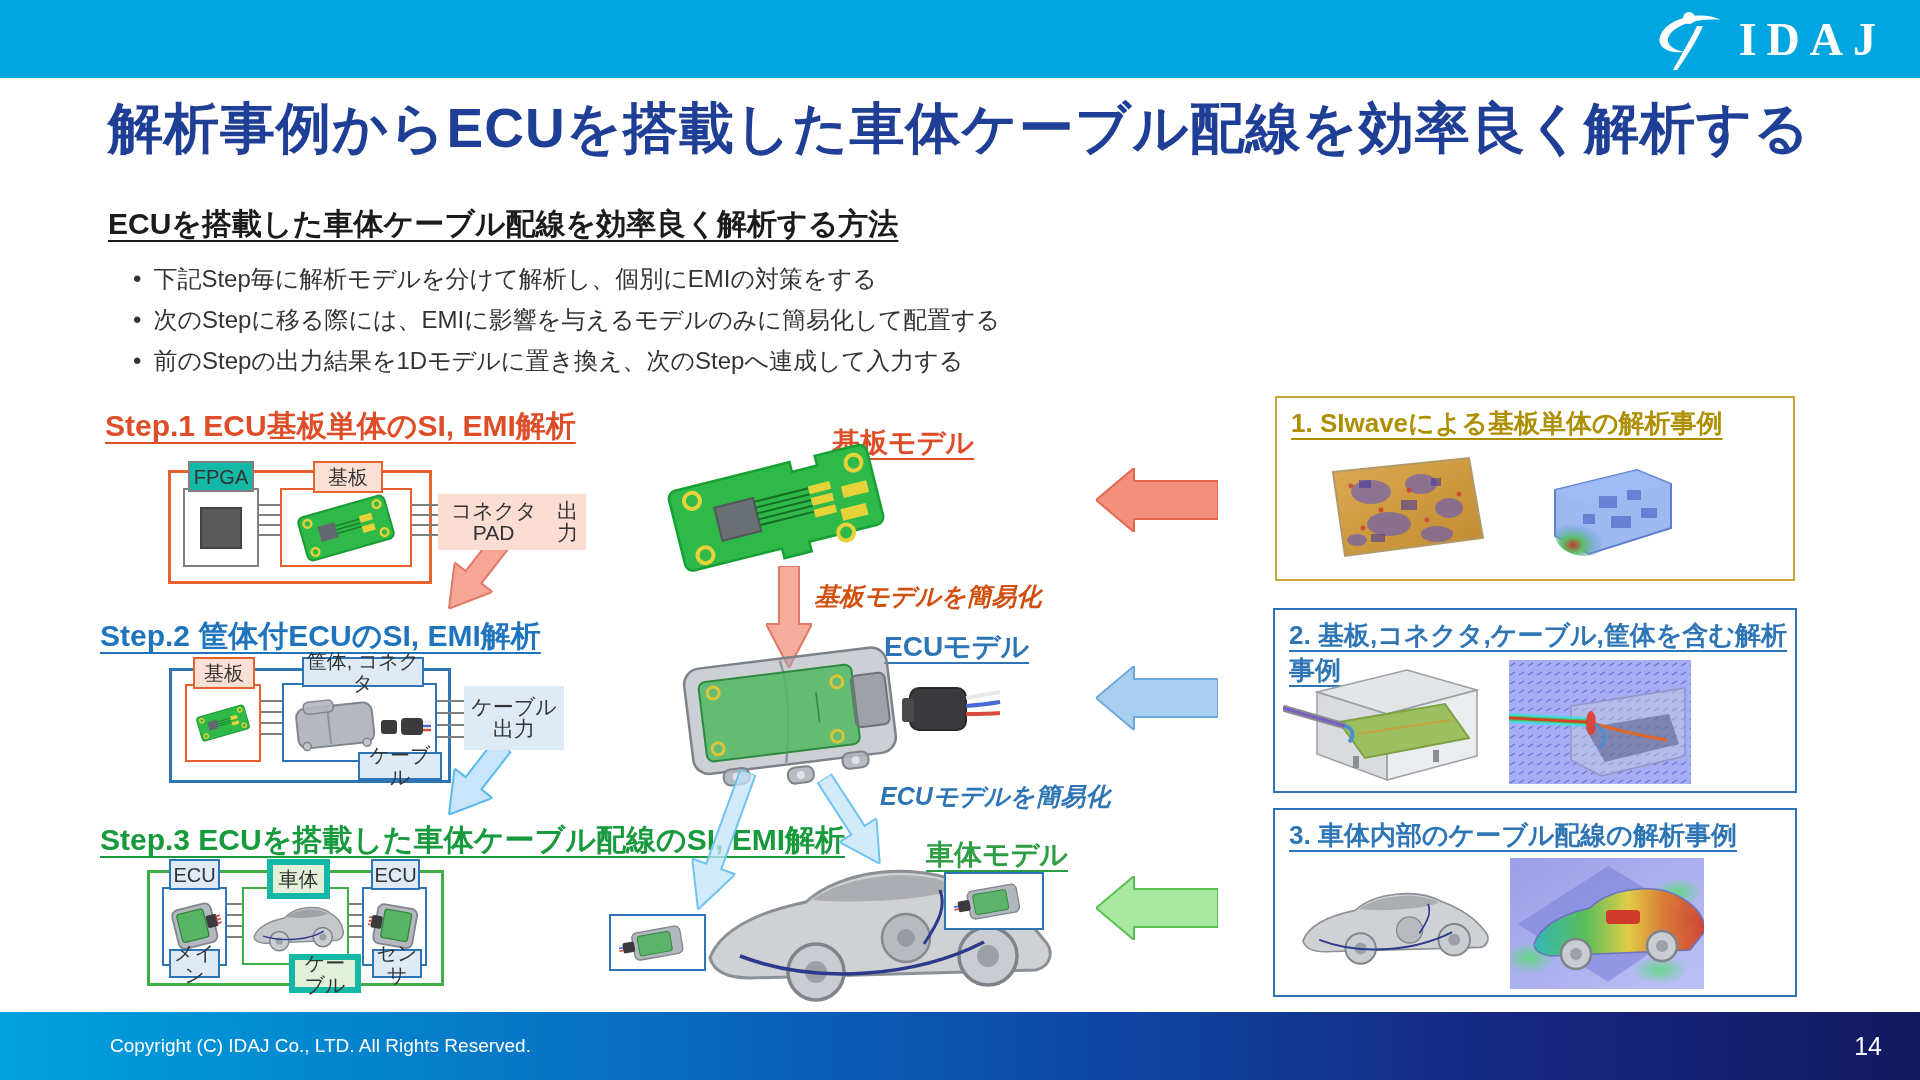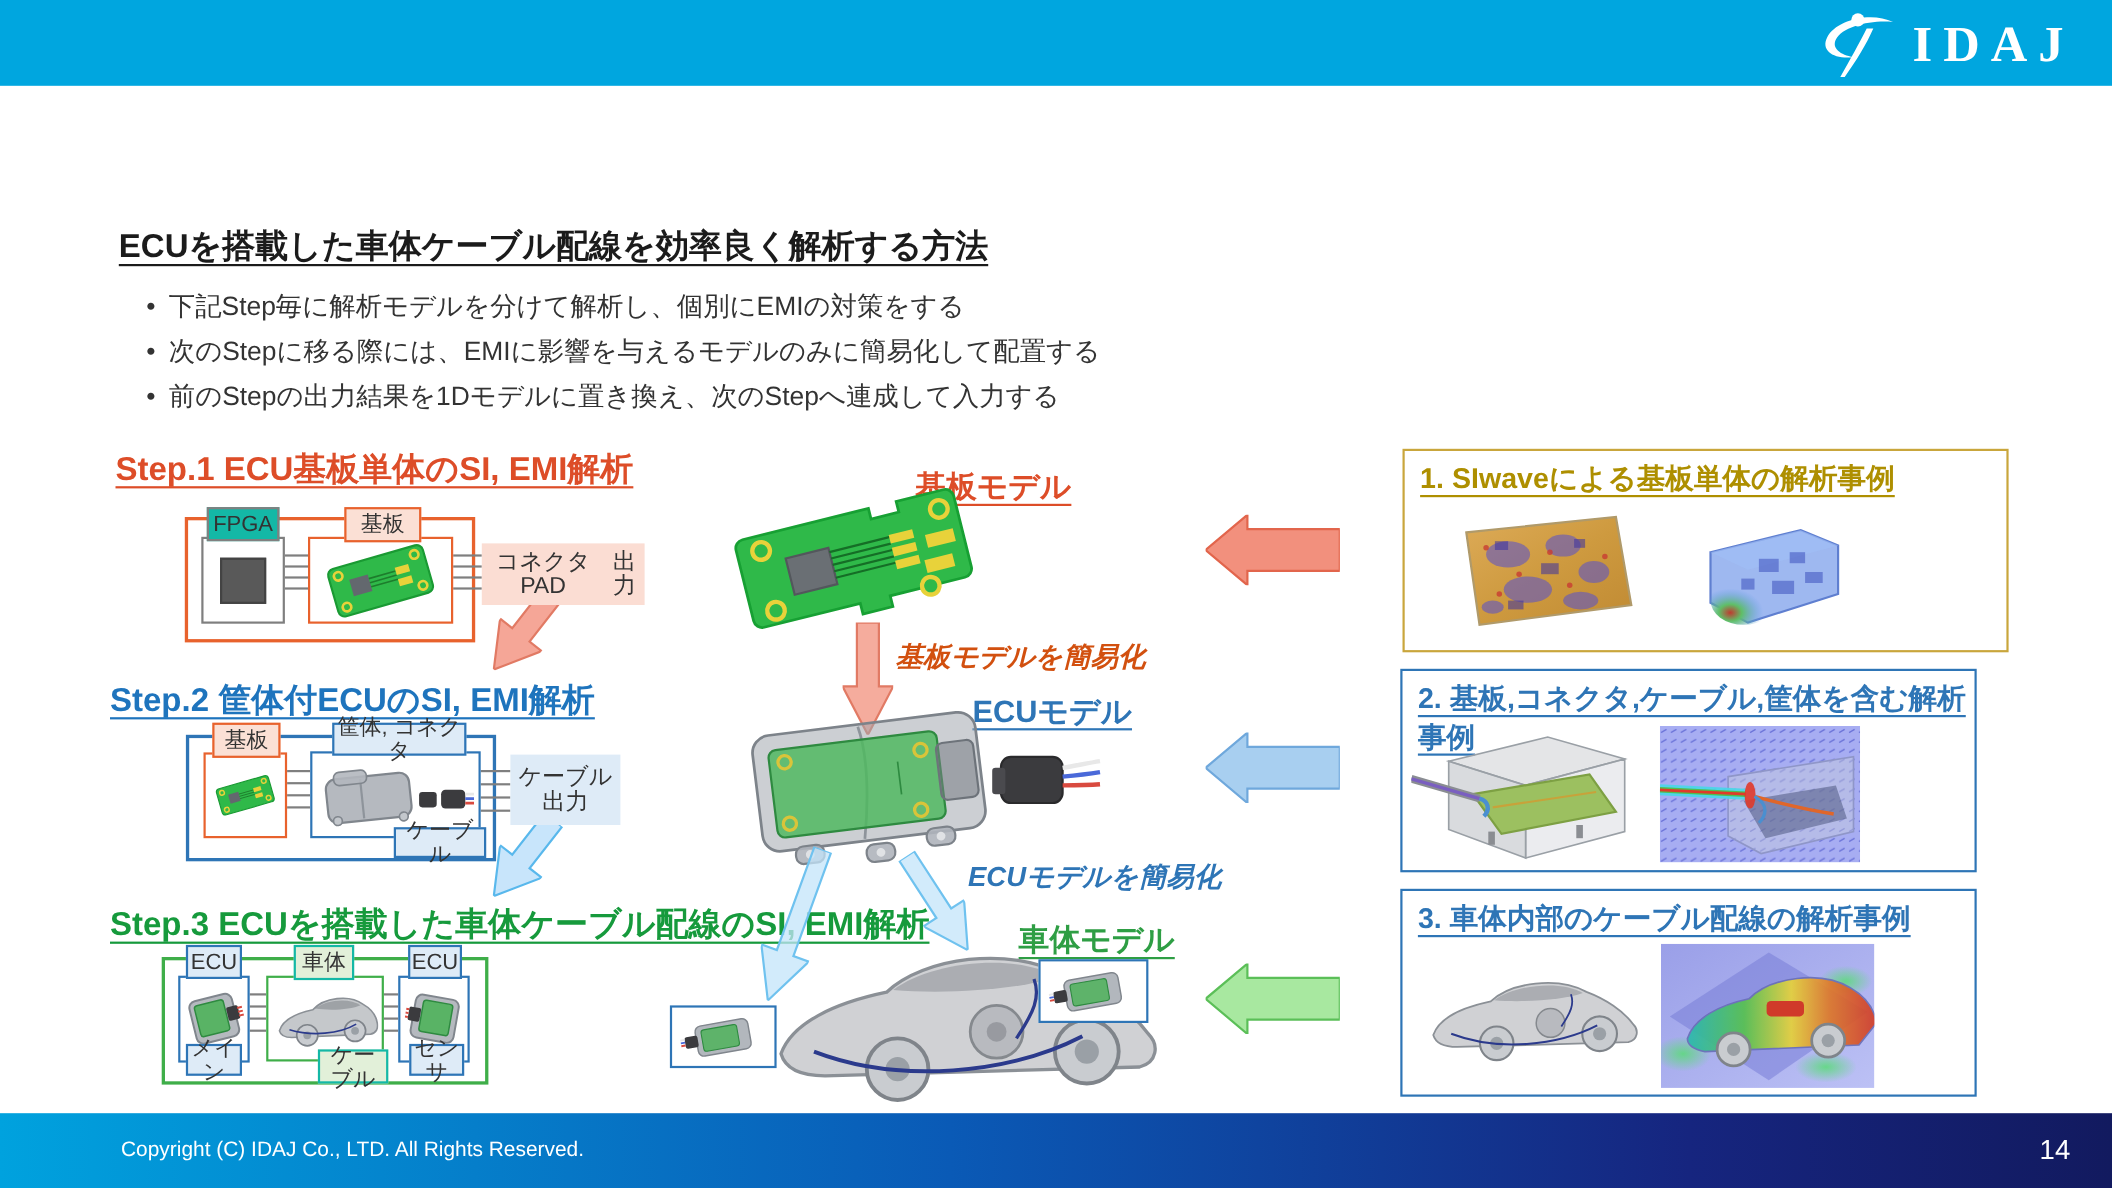--- a/index.html
+++ b/index.html
@@ -21,21 +21,21 @@
   .step1-c{color:#DD4D28;}  .step2-c{color:#1E74BD;}  .step3-c{color:#169A3C;}
   
   .obox{border:3px solid #E8622D;background:transparent;}
   .bbox{border:3px solid #2E75B6;}
   .gbox{border:3px solid #3FAE49;}
   .lbl{display:flex;align-items:center;justify-content:center;font-size:20px;color:#333;
        text-align:center;line-height:22px;z-index:3;}
   .lbl-gray{background:#14b8a6;border:2px solid #808080;}
   .lbl-salmon{background:#FBE0D5;border:2px solid #E8622D;}
   .lbl-blue{background:#DEEBF7;border:2px solid #2E75B6;}
-  .lbl-green{background:#E2F0D9;border:2px solid #14b8a6;}
+  .lbl-green{background:#E2F0D9;border:6px solid #14b8a6;}
   .lbl-plain-pink{background:#FBDDD3;}
   .lbl-plain-blue{background:#DEEBF7;}
   .inner{background:#fff;z-index:2;display:flex;align-items:center;justify-content:center;}
   .hline{border-top:2.5px solid #7F7F7F;height:0;z-index:1;}
   
   .model-lbl{font-size:28px;font-weight:600;}
   .simplify{font-size:25px;font-style:italic;font-weight:600;}
   
   .cases-h{font-size:28px;font-weight:600;color:#1b1b1b;}
   .case-box{background:#fff;}
@@ -58,20 +58,21 @@
   <div class="abs topbar"></div>
   <div class="abs logo">
     <svg width="78" height="62" viewBox="0 0 78 62">
       <circle cx="38" cy="10" r="6" fill="#fff"></circle>
       <path d="M70,12 C50,2 18,10 10,26 C4,38 16,46 34,44 C22,42 14,36 18,28 C24,16 50,10 70,12 Z" fill="#fff"></path>
       <path d="M46,18 C40,30 30,48 22,62 L26,62 C36,48 46,32 52,18 Z" fill="#fff"></path>
     </svg>
     <span class="logo-text">IDAJ</span>
   </div>
 
+  <div class="abs title">解析事例からECUを搭載した車体ケーブル配線を効率良く解析する</div>
   <div class="abs subtitle u">ECUを搭載した車体ケーブル配線を効率良く解析する方法</div>
   <div class="abs bullets">
     <div class="bullet-row">
       <span>•</span>
       <span>下記Step毎に解析モデルを分けて解析し、個別にEMIの対策をする</span>
     </div>
     <div class="bullet-row">
       <span>•</span>
       <span>次のStepに移る際には、EMIに影響を与えるモデルのみに簡易化して配置する</span>
     </div>
@@ -321,21 +322,21 @@
     <polygon points="0,32 38,0 38,13 122,13 122,51 38,51 38,64" fill="#F2907D" stroke="#E2654C" stroke-width="2"></polygon>
   </svg>
   <svg class="abs" style="left:1096px;top:666px;" width="122" height="64" viewBox="0 0 122 64">
     <polygon points="0,32 38,0 38,13 122,13 122,51 38,51 38,64" fill="#A8CFF0" stroke="#6FA8DC" stroke-width="2"></polygon>
   </svg>
   <svg class="abs" style="left:1096px;top:876px;" width="122" height="64" viewBox="0 0 122 64">
     <polygon points="0,32 38,0 38,13 122,13 122,51 38,51 38,64" fill="#A8E8A0" stroke="#5BBF58" stroke-width="2"></polygon>
   </svg>
 
 
-  <div class="abs case-box case1" style="left:1275px;top:408px;width:516px;height:181px;padding-left:31px;">
+  <div class="abs case-box case1" style="left:1275px;top:396px;width:516px;height:181px;">
     <div class="case-title case1-t u" style="position:absolute;left:14px;top:8px;">1. SIwaveによる基板単体の解析事例</div>
     <svg style="position:absolute;left:34px;top:52px;" width="180" height="114" viewBox="0 0 180 114">
       <defs>
         <linearGradient id="g1a" x1="0" y1="0" x2="1" y2="1">
           <stop offset="0" stop-color="#DDAB58"></stop>
             <stop offset="0.5" stop-color="#CE9A3F"></stop>
             <stop offset="1" stop-color="#C08A33"></stop>
         </linearGradient>
       </defs>
       <polygon points="22,22 158,8 172,88 34,106" fill="url(#g1a)" stroke="#a8residual" stroke-width="0"></polygon>

